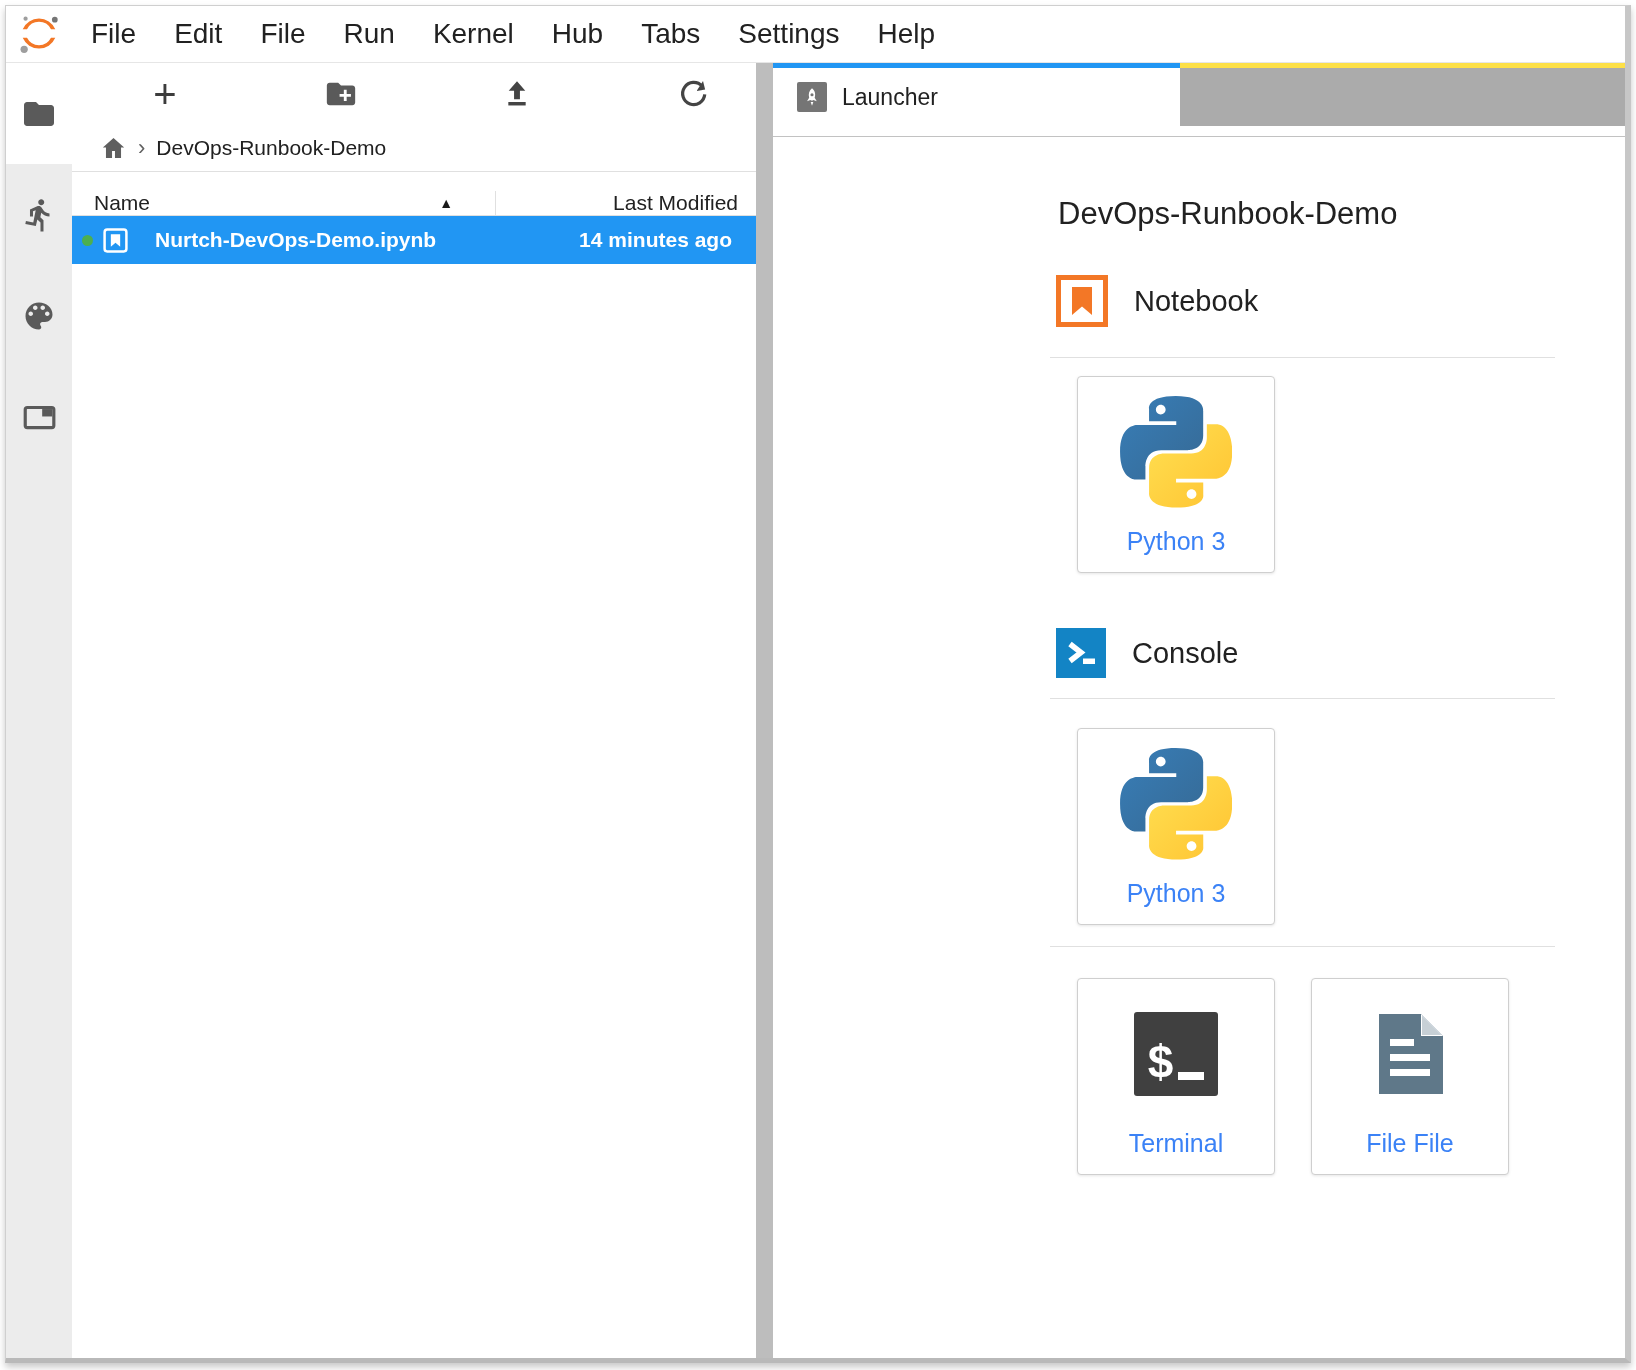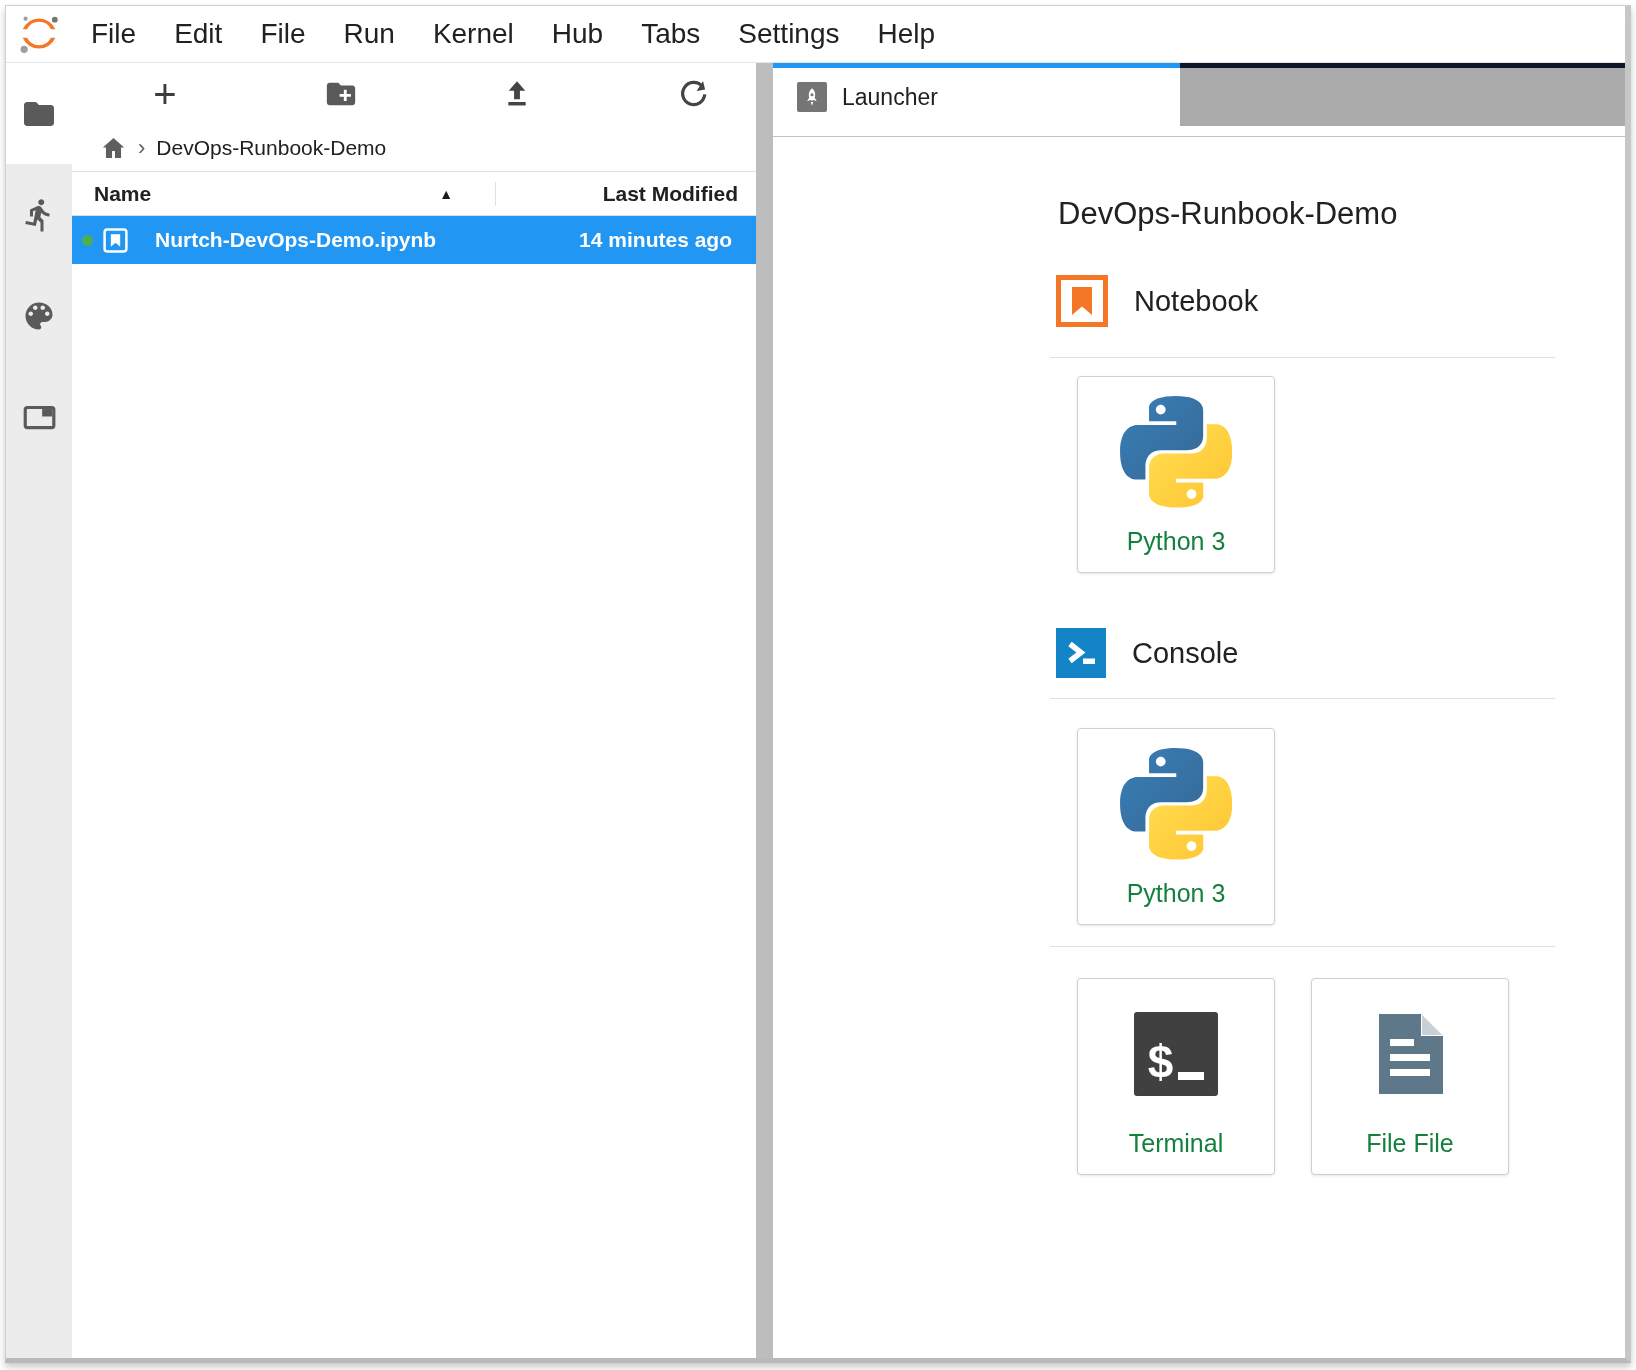--- a/index.html
+++ b/index.html
@@ -27,40 +27,40 @@
 
   
   .filebrowser{ flex:0 0 684px; background:#fff; display:flex; flex-direction:column; }
   .fb-toolbar{ flex:0 0 62px; display:flex; align-items:center; padding:0 40px 0 70px;
     justify-content:space-between; }
   .tool-btn{ width:46px; height:46px; display:flex; align-items:center; justify-content:center; }
   .plus-glyph{ font-size:40px; font-weight:200; color:#3c3c3c; line-height:40px; }
   .fb-breadcrumb{ flex:0 0 46px; display:flex; align-items:center; gap:11px;
     padding-left:28px; font-size:21px; }
   .crumb-sep{ color:#616161; font-size:22px; }
-  .fb-header{ flex:0 0 45px; display:flex; align-items:center; font-size:21px;
-    font-weight:bold; border-top:1px solid #e0e0e0; border-bottom:1px solid #e0e0e0; }
+  .fb-header{ flex:0 0 45px; display:flex; align-items:flex-end; font-size:21px;
+    font-weight:normal; border-top:1px solid #e0e0e0; border-bottom:1px solid #e0e0e0; }
   .col-name{ flex:1; display:flex; align-items:center; padding-left:22px;
     border-right:1px solid #e0e0e0; }
   .sort-caret{ margin-left:auto; margin-right:42px; font-size:14px; color:#1a1a1a; }
   .col-mod{ flex:0 0 260px; display:flex; align-items:center; justify-content:flex-end;
     padding-right:18px; }
   .fb-row{ flex:0 0 48px; display:flex; align-items:center; background:#2196f3;
     color:#fff; font-size:21px; font-weight:bold; cursor:default; }
   .run-dot{ width:11px; height:11px; border-radius:50%; background:#4caf50;
     margin:0 9px 0 10px; flex:0 0 auto; }
   .fb-row .fname{ margin-left:26px; }
   .fb-row .fmod{ margin-left:auto; padding-right:24px; }
 
   
   .splitter{ flex:0 0 17px; background:#bdbdbd; cursor:col-resize; }
 
   
   .rightpanel{ flex:1; display:flex; flex-direction:column; min-width:0; background:#fff; }
-  .tabbar{ flex:0 0 63px; position:relative; background:#0f172a; }
+  .tabbar{ flex:0 0 63px; position:relative; background:#fde047; }
   .tabbar-strip{ position:absolute; left:0; right:0; top:5px; bottom:0; background:#ababab; }
   .tab-active{ position:absolute; left:0; top:0; width:407px; height:63px; background:#fff;
     border-top:5px solid #2196f3; display:flex; align-items:center; gap:15px;
     padding-left:24px; font-size:23px; cursor:default; }
   .tab-icon-box{ width:30px; height:30px; background:#757575; border-radius:2px;
     display:flex; align-items:center; justify-content:center; }
   .tabbar-gap{ flex:0 0 11px; border-bottom:1px solid #c2c2c2; background:#fff; }
 
   .launcher-body{ flex:1; overflow:hidden; background:#fff; padding-left:277px; }
   .launcher-content{ width:505px; }
@@ -76,21 +76,21 @@
   .console-icon{ width:50px; height:50px; background:#1384c5; display:flex;
     align-items:center; justify-content:center; }
   .divider{ border-bottom:1px solid #e0e0e0; }
   .divider.d1{ margin-top:30px; } .divider.d2{ margin-top:20px; } .divider.d3{ margin-top:21px; }
   .cards{ display:flex; gap:36px; margin-left:27px; }
   .cards.c1{ margin-top:18px; } .cards.c2{ margin-top:29px; } .cards.c3{ margin-top:31px; }
   .card{ width:198px; height:197px; background:#fff; border:1px solid #cfcfcf;
     border-radius:4px; box-shadow:0 1px 3px rgba(0,0,0,.10); display:flex;
     flex-direction:column; align-items:center; cursor:pointer; }
   .card-icon-area{ flex:1; display:flex; align-items:center; justify-content:center; }
-  .card-label{ font-size:25px; color:#15803d; margin-bottom:16px; }
+  .card-label{ font-size:25px; color:#3b82f6; margin-bottom:16px; }
   .term-icon{ width:84px; height:84px; background:#404040; border-radius:3px;
     display:flex; align-items:flex-end; justify-content:center; padding-bottom:14px;
     gap:5px; }
   .term-dollar{ color:#fff; font-size:46px; font-weight:bold; line-height:40px;
     font-family:"Liberation Sans",sans-serif; }
   .term-underscore{ width:26px; height:8px; background:#fff; margin-bottom:2px; }
 </style>
 </head>
 <body>
 

